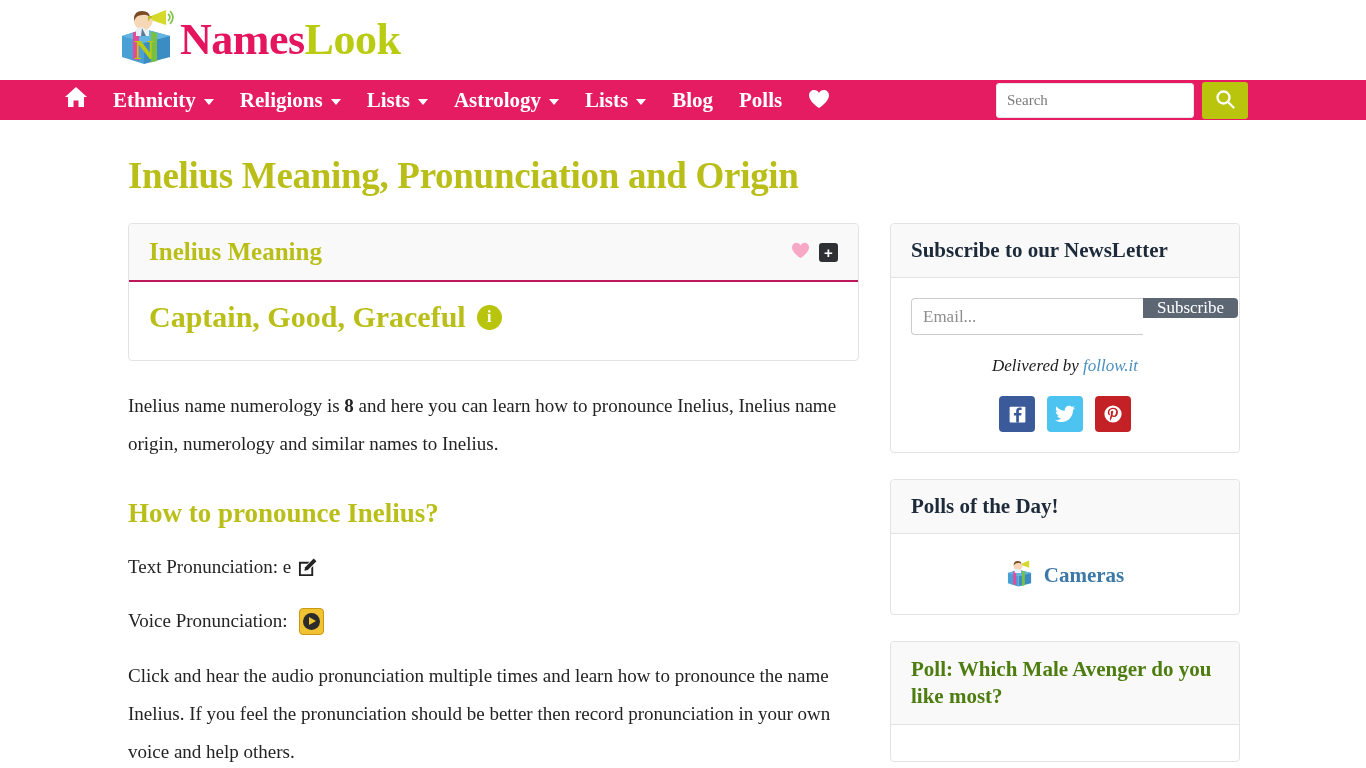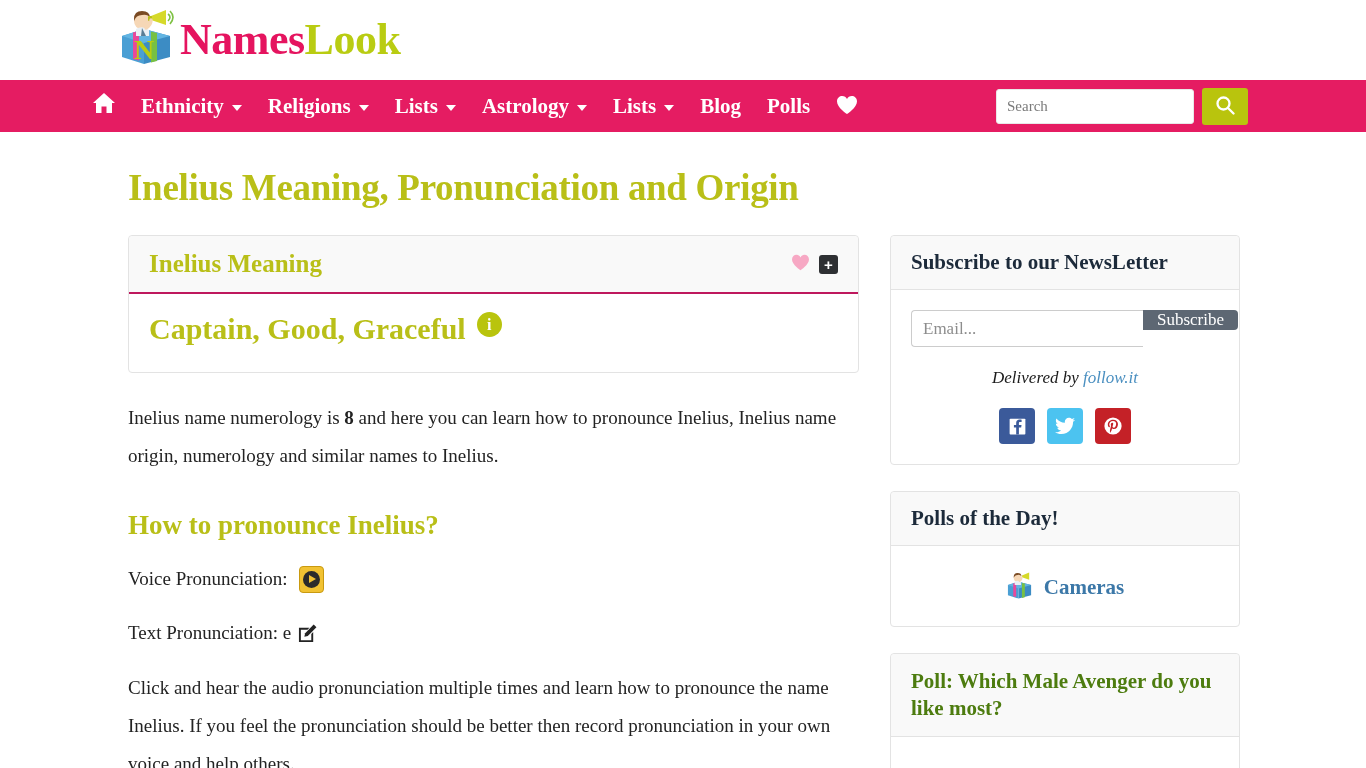--- a/index.html
+++ b/index.html
@@ -26,25 +26,25 @@
     font-weight: bold;
     font-size: 44px;
     letter-spacing: -0.5px;
     line-height: 1;
   }
   .logo-names { color: #e5145f; }
   .logo-look  { color: #b9cc12; }
 
   
   .navbar {
-    height: 52px;
+    height: 40px;
     background: #e51c62;
     display: flex;
     align-items: center;
-    padding-left: 92px;
+    padding-left: 64px;
     padding-right: 118px;
   }
   .nav-items { display: flex; align-items: center; gap: 0px; flex: 1; }
   .nav-item {
     color: #ffffff;
     font-size: 21px;
     font-weight: bold;
     padding: 0 13px;
     display: flex;
     align-items: center;
@@ -122,21 +122,21 @@
     width: 19px; height: 19px;
     background: #2e3033; border-radius: 3px;
     color: #fff; font-size: 15px; font-weight: bold;
     display: flex; align-items: center; justify-content: center;
     font-family: "Liberation Sans", sans-serif;
     line-height: 1; cursor:pointer;
   }
   .card-body { padding: 18px 20px 26px 20px; }
   .meaning-text {
     font-size: 30px; font-weight: bold; color: #b9bf18;
-    display: flex; gap: 11px;
+    display: flex; align-items: center; gap: 11px;
   }
   .info-dot {
     width: 25px; height: 25px; border-radius: 50%;
     background: #b9c40d; color: #fff;
     font-size: 16px; font-weight: bold;
     display: flex; align-items: center; justify-content: center;
     font-family: "Liberation Serif", serif;
     cursor: pointer;
   }
 
@@ -348,35 +348,35 @@
             <span class="info-dot">i</span>
           </div>
         </div>
       </div>
 
       <p class="body-text"><span>Inelius name numerology is </span><b>8</b><span> and here you can learn how to pronounce Inelius, Inelius name origin, numerology and similar names to Inelius.</span></p>
 
       <h2 class="section-h">How to pronounce Inelius?</h2>
 
       <div class="pron-row">
-        <span>Voice Pronunciation:</span>
-        <span class="play-btn">
-          <span class="play-circle">
-            <span class="play-tri"></span>
-          </span>
-        </span>
-      </div>
-
-      <div class="pron-row">
         <span>Text Pronunciation: e</span>
         <span class="edit-icon">
           <svg width="19" height="19" viewBox="0 0 20 20" fill="#232323">
             <path d="M1 4 L12 4 L10 6 L3 6 L3 17 L14 17 L14 10.5 L16 8.5 L16 19 L1 19 Z"></path>
             <path d="M16.5 0.6 L19.4 3.5 L10.3 12.6 L6.7 13.4 L7.5 9.8 Z"></path>
           </svg>
+        </span>
+      </div>
+
+      <div class="pron-row">
+        <span>Voice Pronunciation:</span>
+        <span class="play-btn">
+          <span class="play-circle">
+            <span class="play-tri"></span>
+          </span>
         </span>
       </div>
 
       <p class="body-text">Click and hear the audio pronunciation multiple times and learn how to pronounce the name Inelius. If you feel the pronunciation should be better then record pronunciation in your own voice and help others.</p>
     </div>
 
     <div class="side-col">
 
       <div class="card">
         <div class="side-head">

